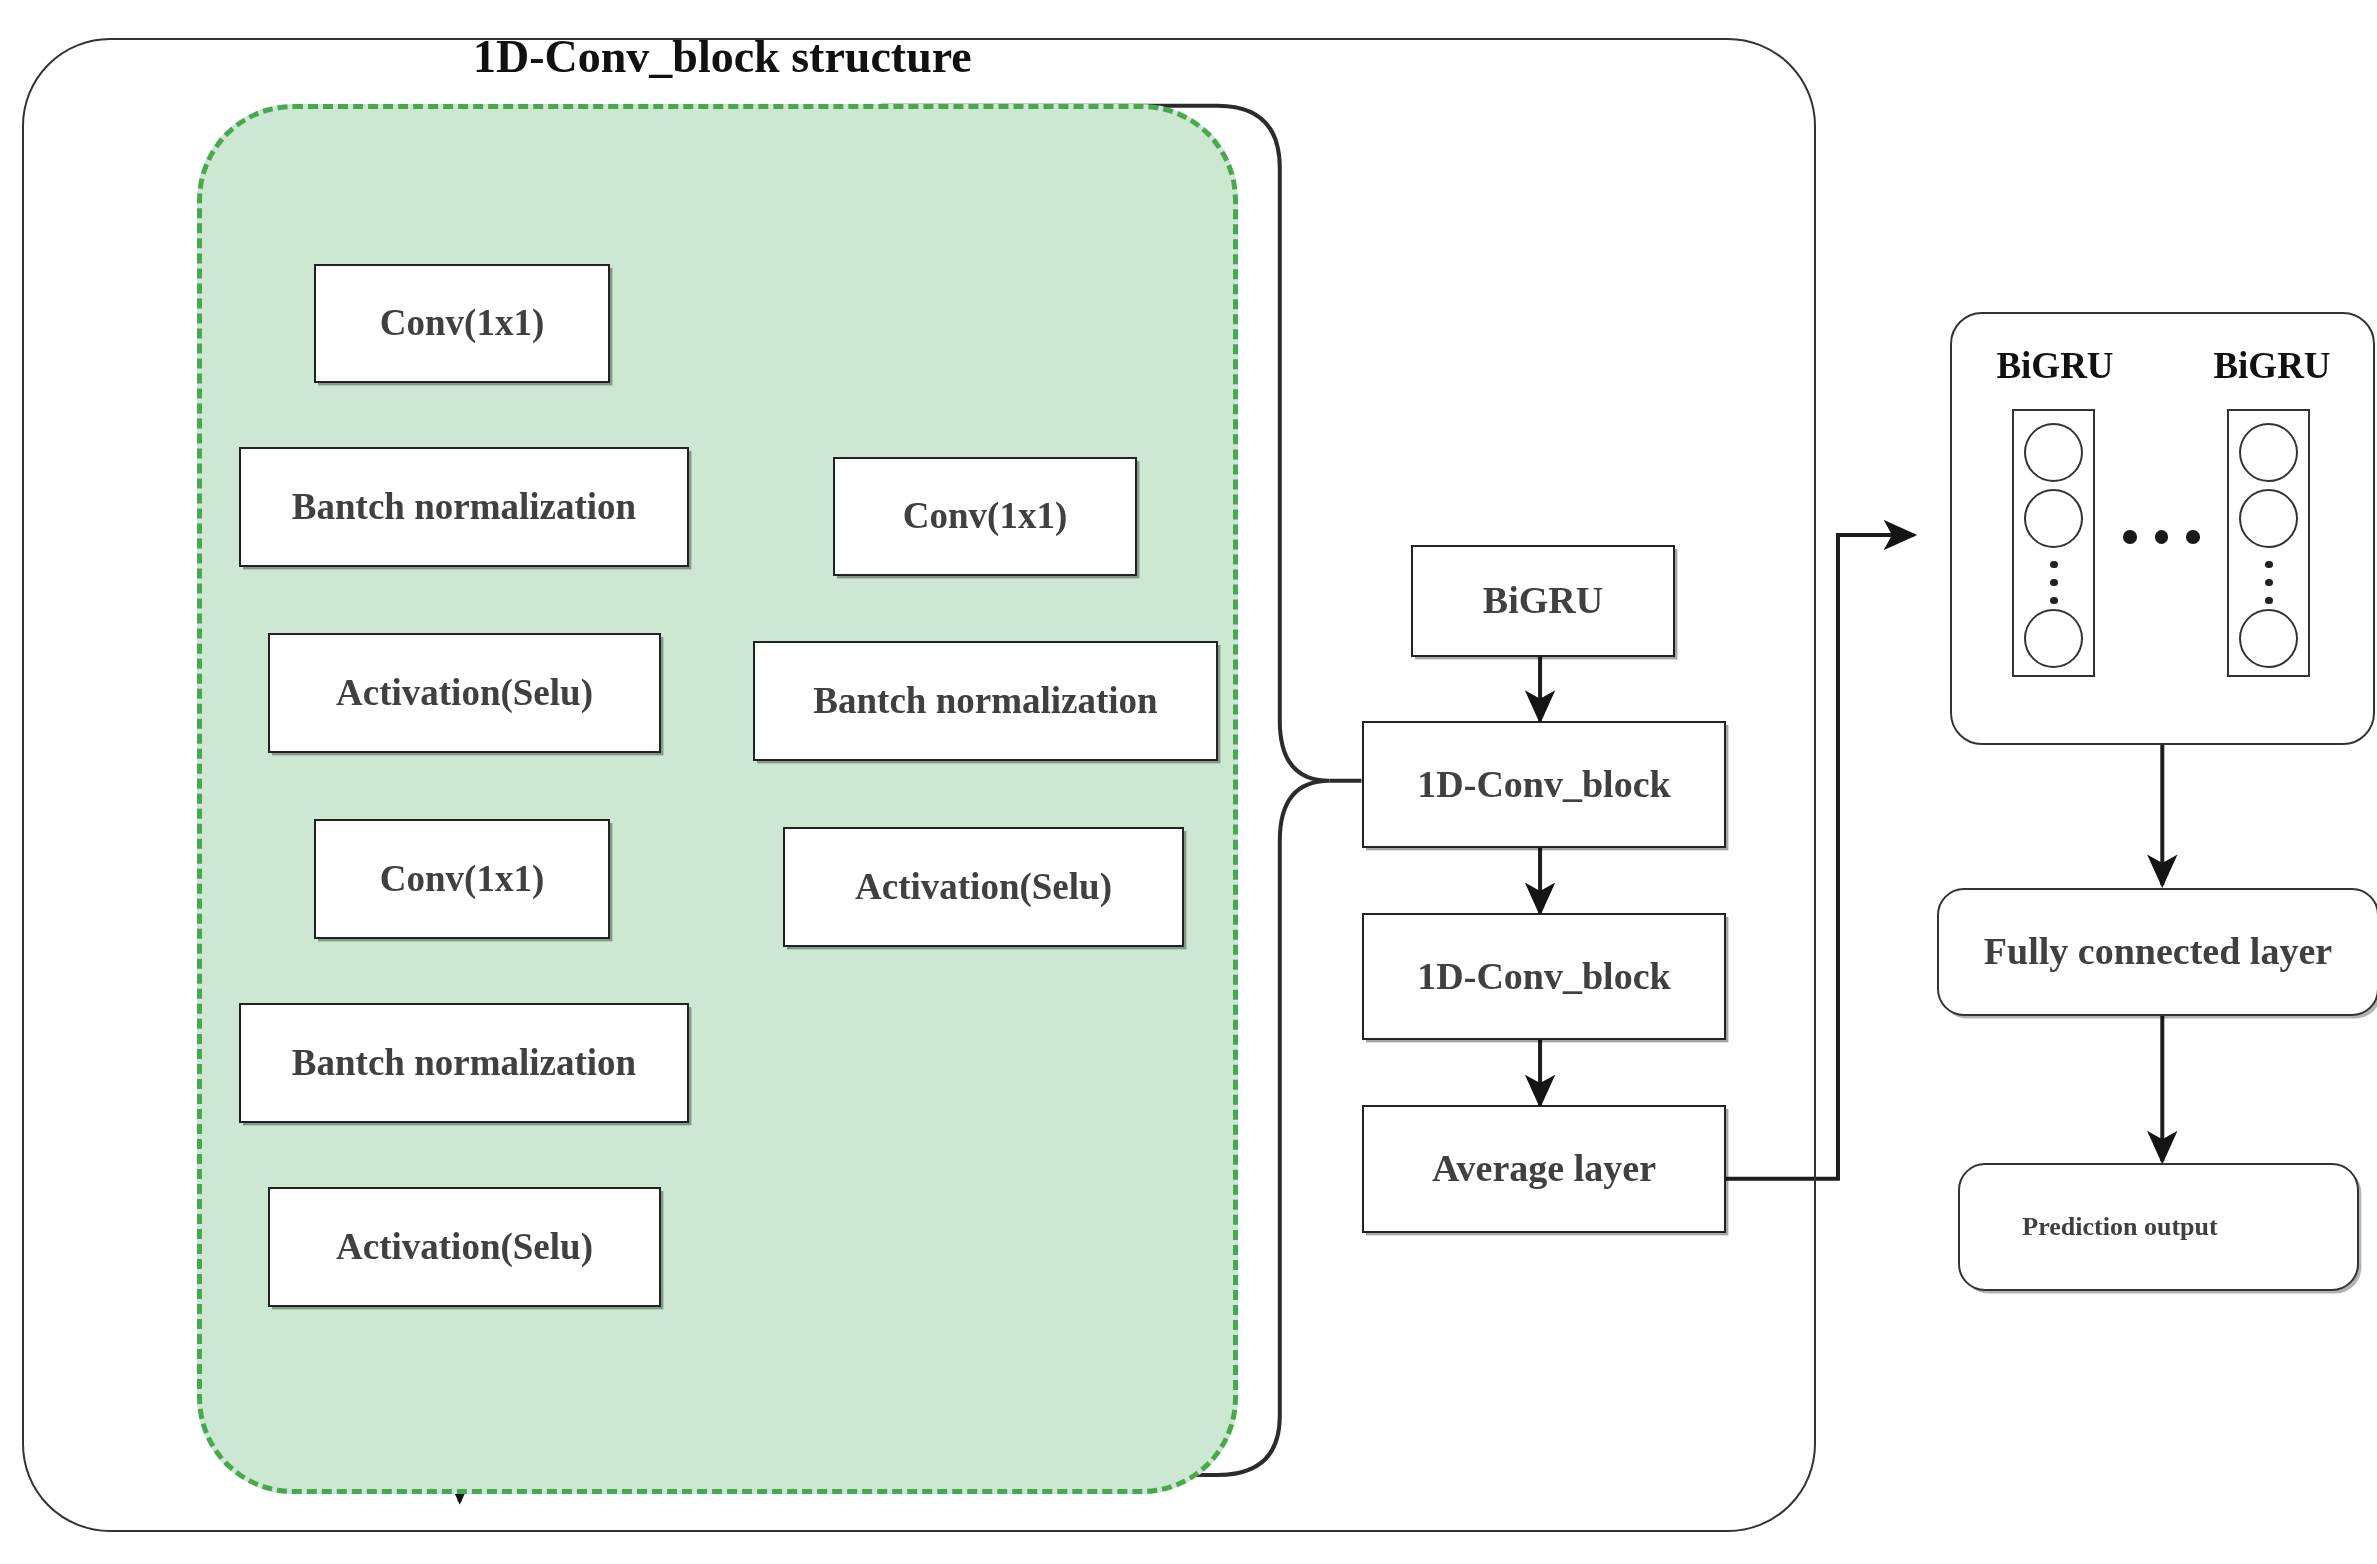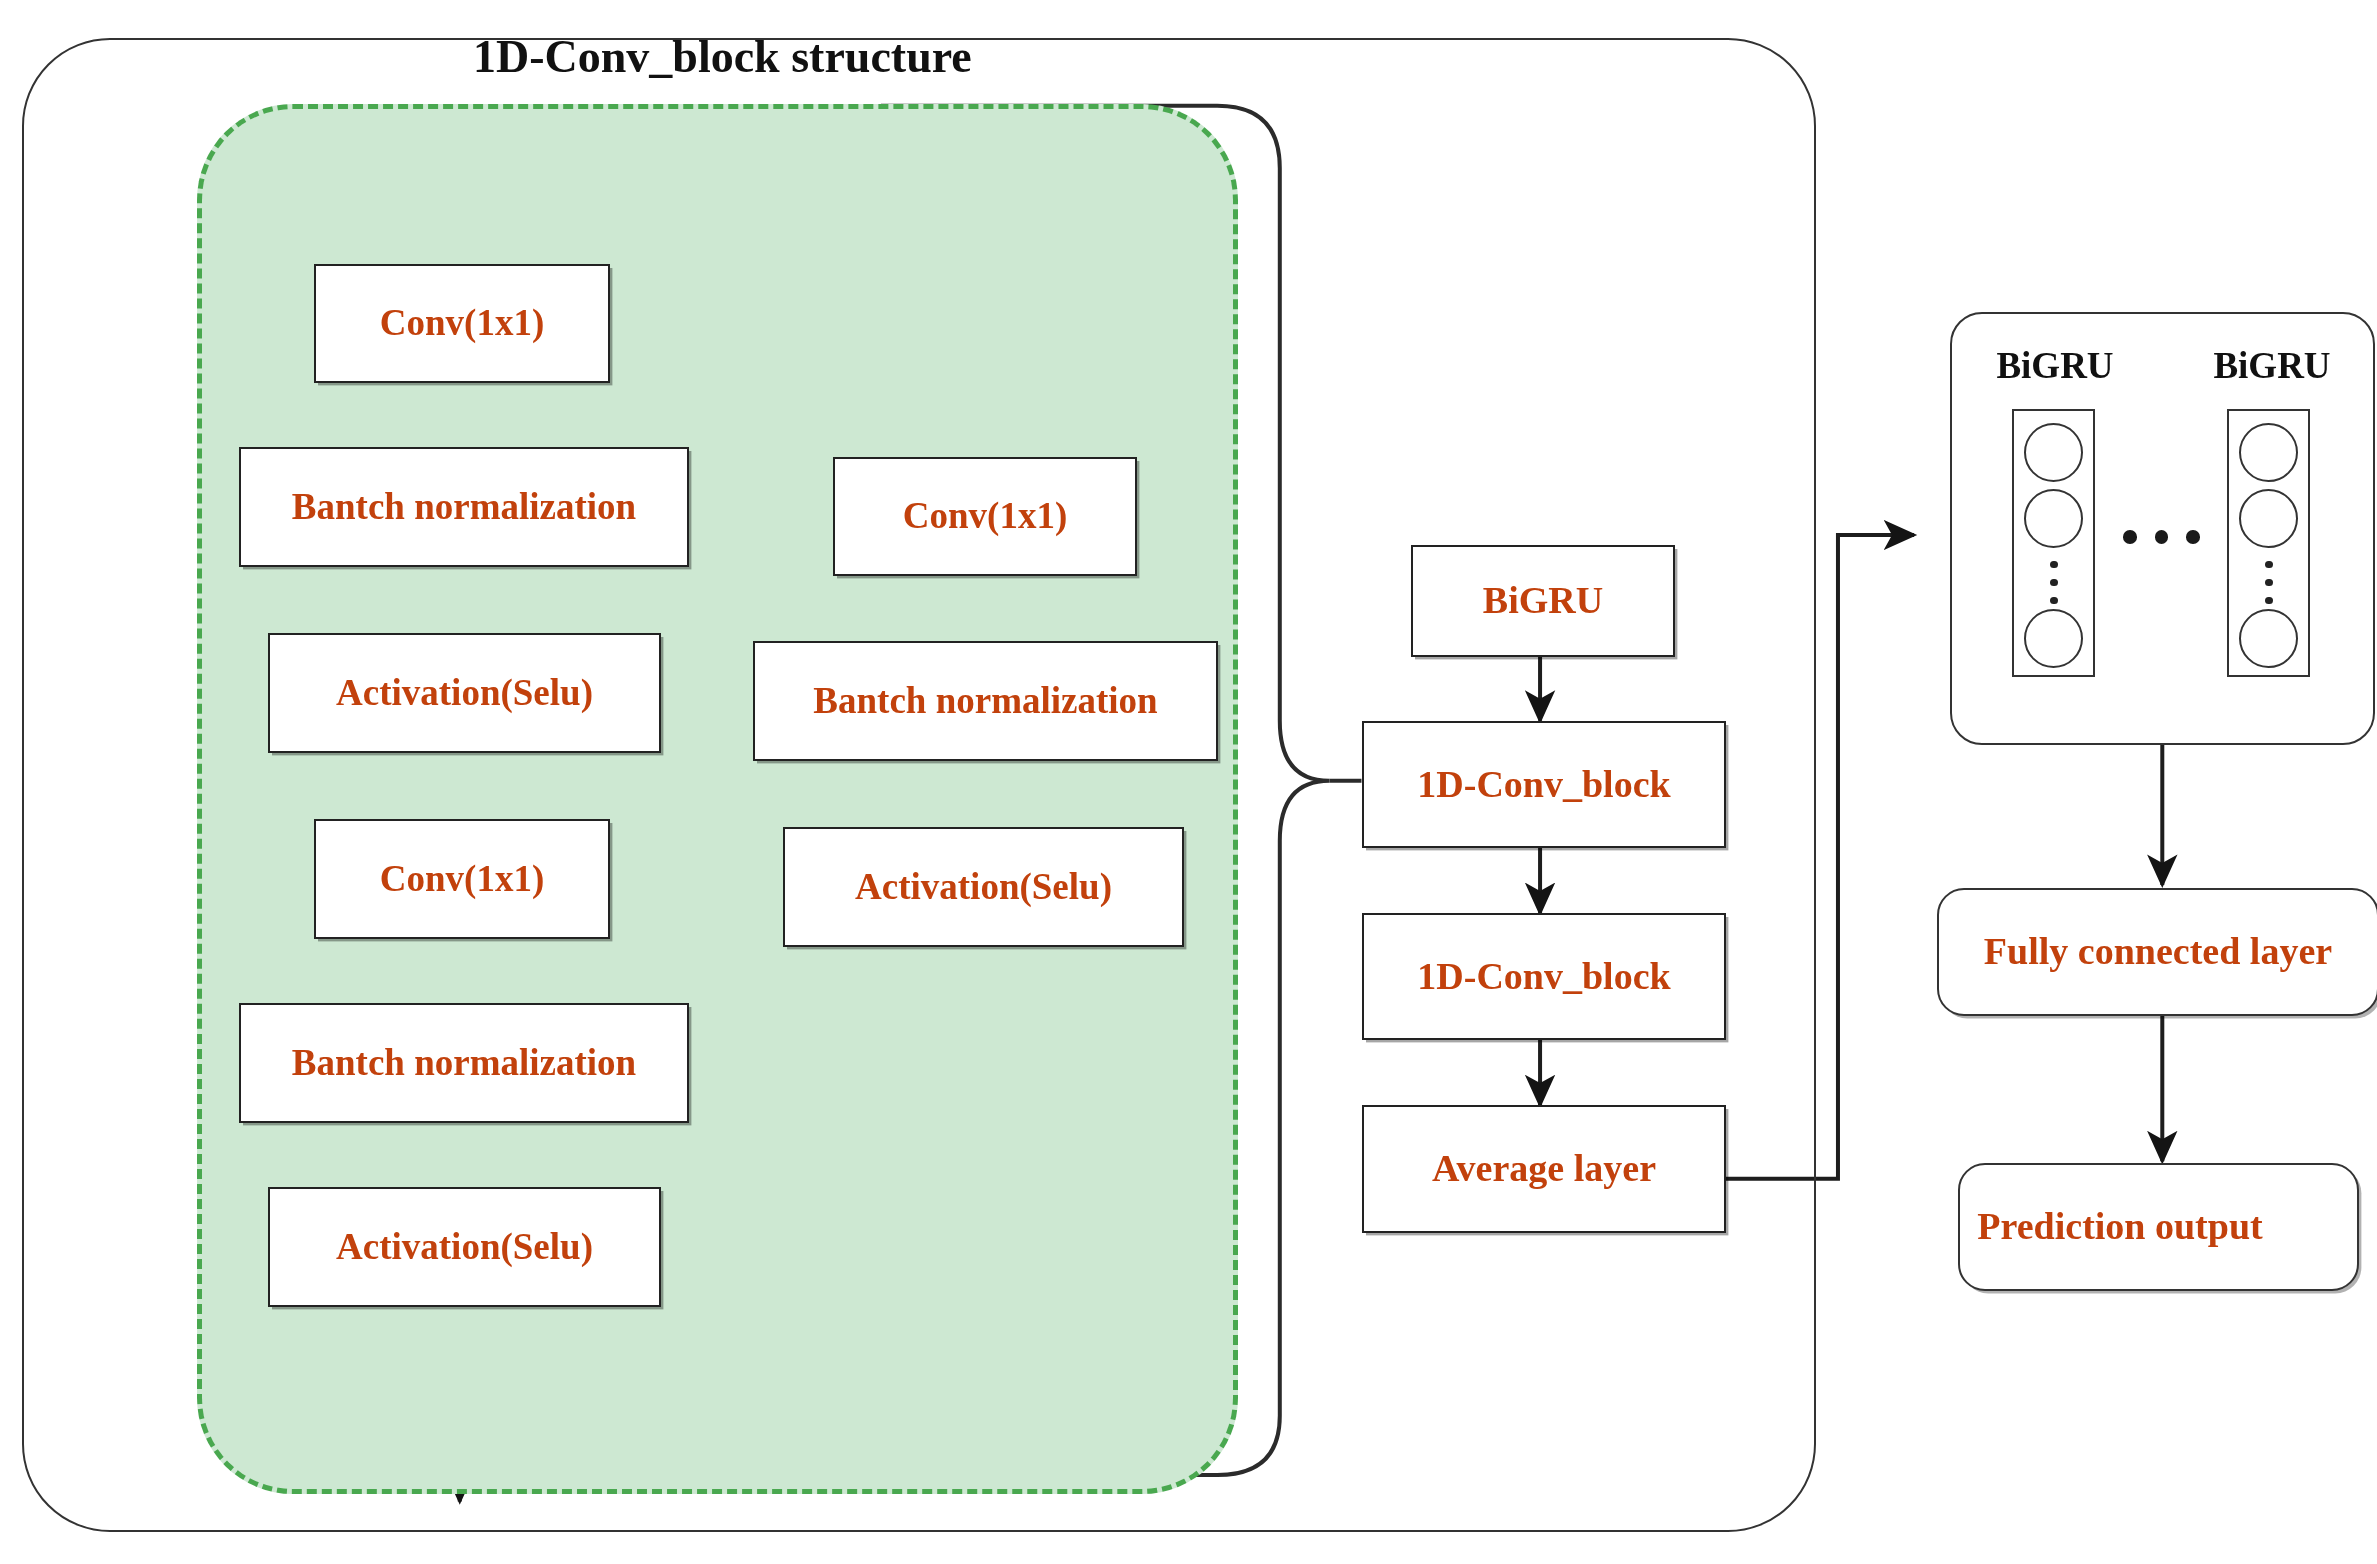--- a/index.html
+++ b/index.html
@@ -23,21 +23,21 @@
     width: 2377px;
     height: 1564px;
   }
   .node-label {
     position: absolute;
     display: flex;
     align-items: center;
     justify-content: center;
     text-align: center;
     font-weight: bold;
-    color: #c2410c;
+    color: #404040;
     line-height: 1.05;
     box-sizing: border-box;
     pointer-events: none;
     white-space: nowrap;
   }
   .box-rect {
     position: absolute;
     box-sizing: border-box;
     background: #ffffff;
     border: 2.4px solid #222222;
@@ -253,16 +253,16 @@
   <div class="gru-hdots" style="left:2123px; top:529px; width:77px; height:16px;">
       <i></i>
       <i></i>
       <i></i>
     </div>
 
   <div class="box-round" style="left:1937px; top:888px; width:442px; height:128px;"></div>
   <div class="node-label" style="left:1937px; top:888px; width:442px; height:128px; font-size:38px;">Fully connected layer</div>
 
   <div class="box-round" style="left:1958px; top:1163px; width:401px; height:128px;"></div>
-  <div class="node-label" style="left:1958px; top:1163px; width:324px; height:128px; font-size:38px;">Prediction output</div>
+  <div class="node-label" style="left:1958px; top:1163px; width:324px; height:128px; font-size:26px;">Prediction output</div>
 
 </div>
 
 
 </body></html>

